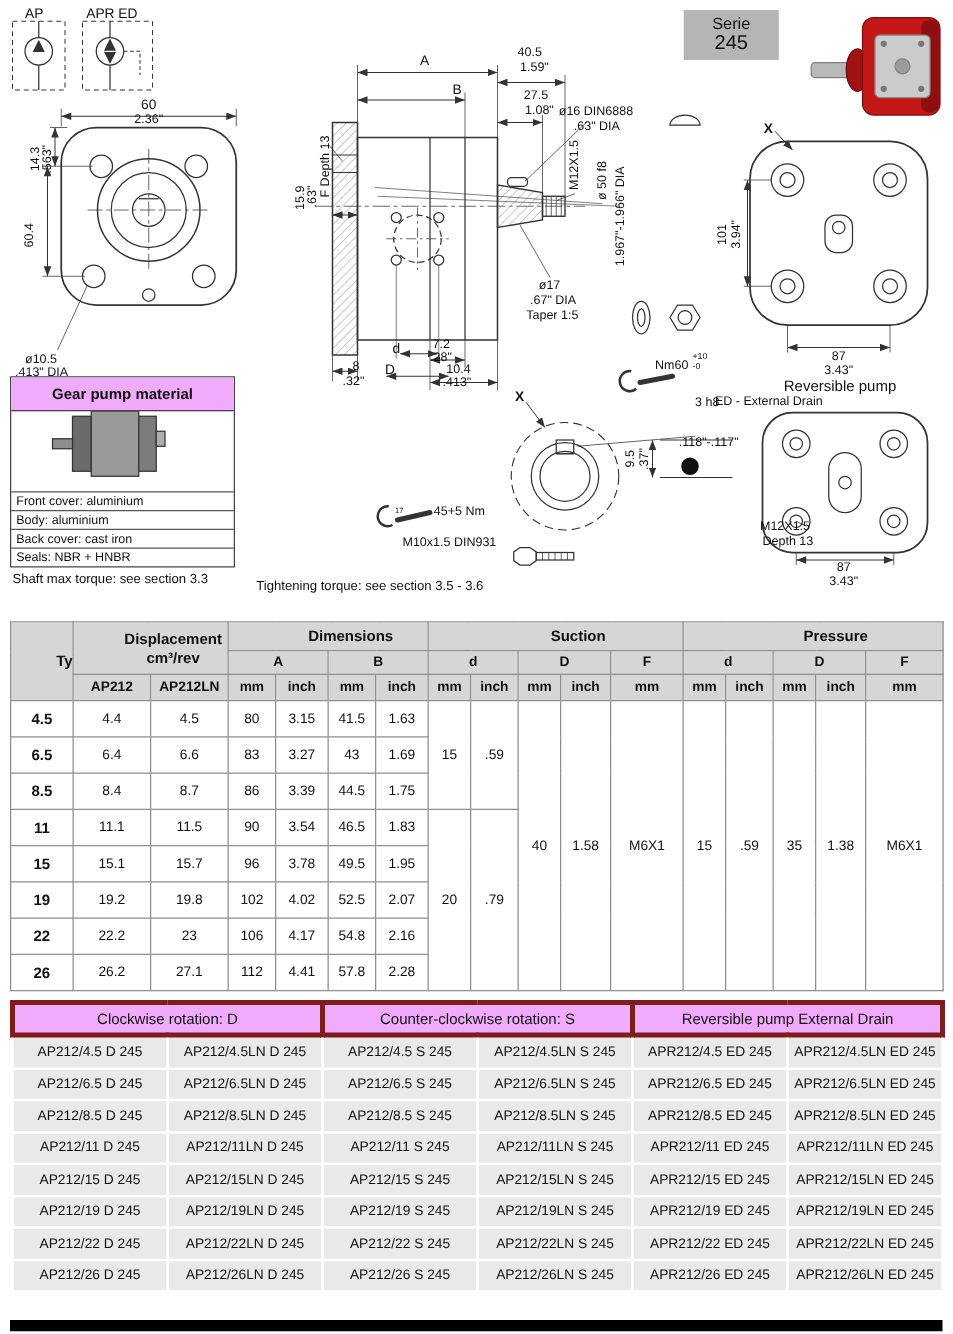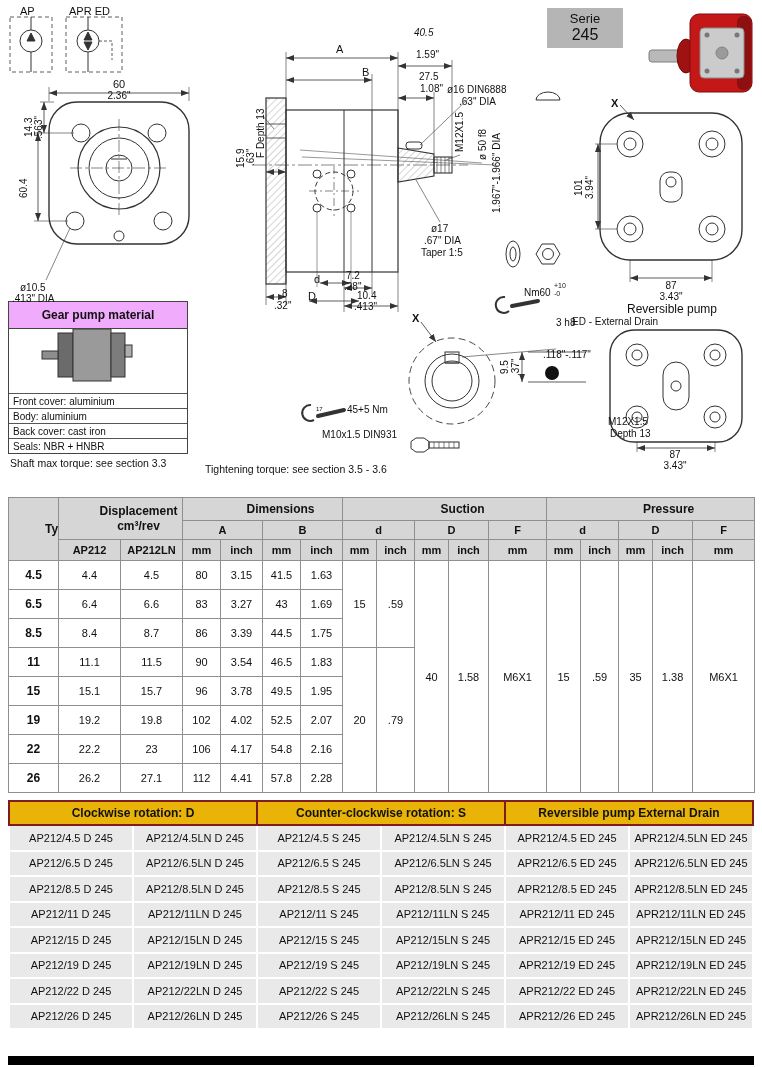--- a/index.html
+++ b/index.html
@@ -25,21 +25,21 @@
   #main-table th, #main-table td { border:1px solid #8f8f8f; text-align:center; vertical-align:middle; padding:0; overflow:hidden; }
   #main-table thead th { background:#d6d6d6; font-weight:bold; }
   #main-table thead tr:nth-child(1) th { height:22px; font-size:12px;padding-left:36px; }
   #main-table thead tr:nth-child(2) th { height:18px; }
   #main-table thead tr:nth-child(3) th { height:20px; font-weight:bold;margin-top:25px; }
   #main-table tbody td { height:28px; background:#fff; }
   #main-table td.type-col { font-weight:bold; font-size:12px; }
   .disp-cell div { line-height:1.2; }
 
   #order-table { position:absolute; left:8px; top:800px; width:746px; font-size:11px; }
-  #order-table th { background:#eab308; font-weight:bold; font-size:12px; border:2px solid #7f1d1d; height:20px; }
+  #order-table th { background:#f0abfc; font-weight:normal; font-size:12px; border:4px solid #7f1d1d; height:20px; }
   #order-table td { background:#e9e9e9; border:2px solid #fff; height:21.5px; text-align:center; }
 
   .footer-bar { position:absolute; left:8px; top:1056px; width:746px; height:9px; background:#000; }
 </style>
 </head>
 <body>
 
 <div class="page">
 
   <svg class="drawing" width="762" height="492" viewBox="0 0 762 492">
@@ -265,21 +265,21 @@
       <div class="ann" style="left: 20px; top: 6px; font-size: 11px;">AP</div>
       <div class="ann" style="left: 69px; top: 6px; font-size: 11px;">APR ED</div>
       <div class="ann" style="left: 89px; top: 79px; font-size: 11px; width: 60px; text-align: center;">60</div>
       <div class="ann" style="left: 89px; top: 91px; width: 60px; text-align: center;">2.36"</div>
       <div class="ann" style="left: 24px; top: 137px; transform-origin: 0px 0px; transform: rotate(-90deg);">14.3</div>
       <div class="ann" style="left: 34px; top: 139px; transform-origin: 0px 0px; transform: rotate(-90deg);">.563"</div>
       <div class="ann" style="left: 19px; top: 198px; transform-origin: 0px 0px; transform: rotate(-90deg);">60.4</div>
       <div class="ann" style="left: 20px; top: 283px;">ø10.5</div>
       <div class="ann" style="left: 12px; top: 294px;">.413" DIA</div>
       <div class="ann" style="left: 336px; top: 44px; font-size: 11px;">A</div>
-      <div class="ann" style="left: 414px; top: 28px; font-style: italic;">40.5</div>
+      <div class="ann" style="left: 414px; top: 38px;">40.5</div>
       <div class="ann" style="left: 416px; top: 50px;">1.59"</div>
       <div class="ann" style="left: 362px; top: 67px; font-size: 11px;">B</div>
       <div class="ann" style="left: 419px; top: 72px;">27.5</div>
       <div class="ann" style="left: 420px; top: 84px;">1.08"</div>
       <div class="ann" style="left: 256px; top: 158px; transform-origin: 0px 0px; transform: rotate(-90deg);">F Depth 13</div>
       <div class="ann" style="left: 236px; top: 168px; transform-origin: 0px 0px; transform: rotate(-90deg);">15.9</div>
       <div class="ann" style="left: 246px; top: 166px; transform-origin: 0px 0px; transform: rotate(-90deg);">.63"</div>
       <div class="ann" style="left: 447px; top: 85px;">ø16 DIN6888</div>
       <div class="ann" style="left: 459px; top: 97px;">.63" DIA</div>
       <div class="ann" style="left: 455px; top: 152px; transform-origin: 0px 0px; transform: rotate(-90deg);">M12X1.5</div>

